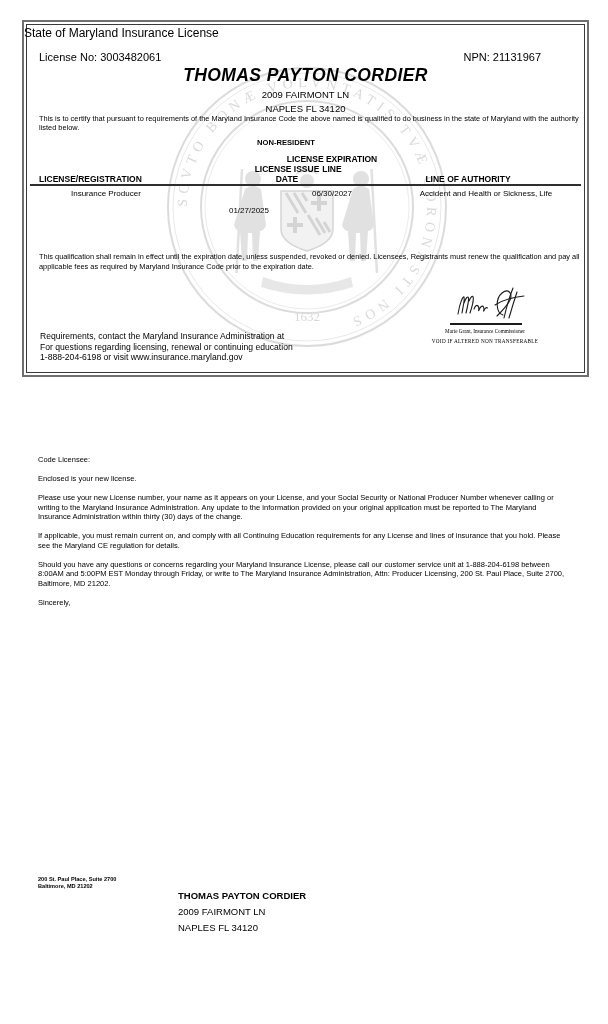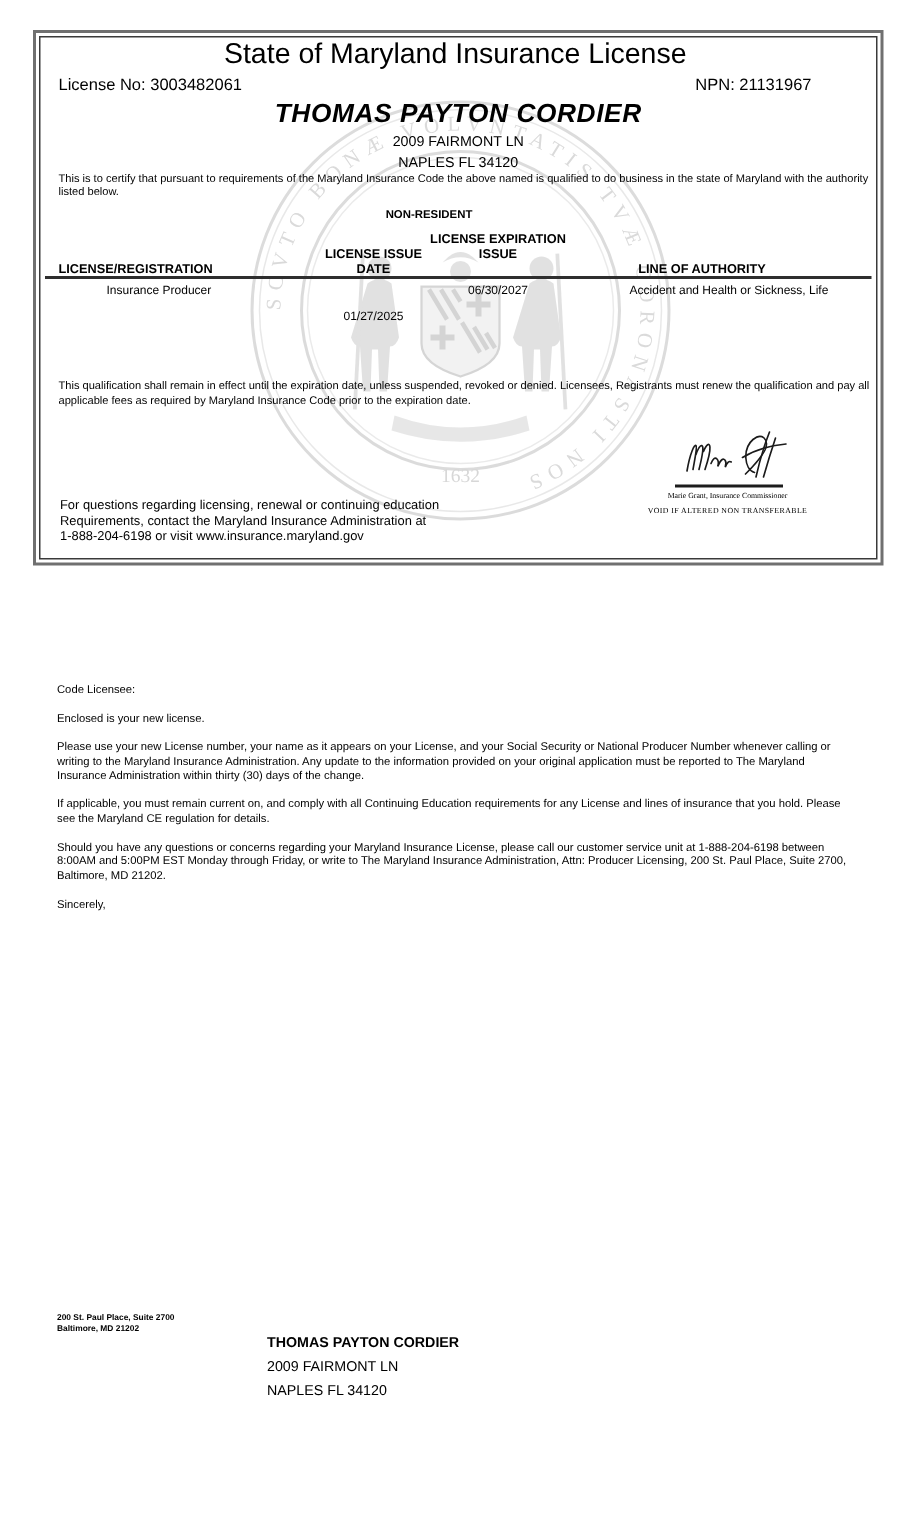--- a/index.html
+++ b/index.html
@@ -3,33 +3,33 @@
 <meta charset="utf-8">
 <style>
   html,body{margin:0;padding:0;background:#ffffff;}
   .page{position:relative;width:608px;height:1024px;background:#ffffff;overflow:hidden;
         font-family:"Liberation Sans",sans-serif;color:#000;}
   .abs{position:absolute;}
 
   
   .cert{position:absolute;left:22px;top:20px;width:563px;height:353px;border:2px solid #707070;}
   .cert-inner{position:absolute;inset:2px;border:1px solid #3a3a3a;pointer-events:none;}
-  .cert-title{top:4px;left:0;right:4px;text-align:center;font-size:19px;}
+  .cert-title{top:4px;left:0;right:4px;font-size:12px;}
   .lic-no{top:29px;left:15px;font-size:11px;}
   .npn{top:29px;right:46px;font-size:11px;}
   .holder-name{top:43px;left:0;right:0;text-align:center;font-size:17.5px;font-weight:bold;font-style:italic;letter-spacing:.4px;}
   .addr{left:0;right:0;text-align:center;font-size:9.5px;}
   .addr1{top:67px;}
   .addr2{top:81px;}
   .certify{top:92px;left:15px;width:542px;font-size:7.4px;line-height:9px;}
   .residency{top:116px;left:0;width:524px;text-align:center;font-size:7.6px;font-weight:bold;}
   .th{font-size:8.5px;font-weight:bold;line-height:10px;}
   .td{font-size:8px;line-height:9px;}
   .h1{top:152px;left:15px;}
-  .h2{top:142px;left:183px;width:84px;text-align:center;}
+  .h2{top:142px;left:183px;width:84px;text-align:center;padding-left:38px;}
   .h3{top:132px;left:261px;width:94px;text-align:center;}
   .h4{top:152px;left:334px;width:220px;text-align:center;}
   .rule{top:162px;left:6px;width:551px;height:2px;background:#2e2e2e;}
   .c1{top:167px;left:15px;padding-left:32px;}
   .c2{top:167px;left:183px;width:84px;text-align:center;margin-top:17px;}
   .c3{top:167px;left:261px;width:94px;text-align:center;}
   .c4{top:167px;left:324px;width:276px;text-align:center;}
   .qual{top:230px;left:15px;width:547px;font-size:7.4px;line-height:9.5px;}
   .contact{top:309px;left:16px;font-size:8.6px;line-height:10.5px;}
   .sig-line{left:426px;top:301px;width:72px;height:2px;background:#1c1c1c;}
@@ -104,33 +104,33 @@
     <div class="abs lic-no">License No: 3003482061</div>
     <div class="abs npn">NPN: 21131967</div>
     <div class="abs holder-name">THOMAS PAYTON CORDIER</div>
     <div class="abs addr addr1">2009 FAIRMONT LN</div>
     <div class="abs addr addr2">NAPLES FL 34120</div>
     <div class="abs certify">This is to certify that pursuant to requirements of the Maryland Insurance Code the above named is qualified to do business in the state of Maryland with the authority listed below.</div>
     <div class="abs residency">NON-RESIDENT</div>
 
     <div class="abs th h1">LICENSE/REGISTRATION</div>
     <div class="abs th h2">LICENSE ISSUE DATE</div>
-    <div class="abs th h3">LICENSE EXPIRATION ISSUE</div>
+    <div class="abs th h3">LICENSE EXPIRATION LINE</div>
     <div class="abs th h4">LINE OF AUTHORITY</div>
     <div class="abs rule"></div>
     <div class="abs td c1">Insurance Producer</div>
     <div class="abs td c2">01/27/2025</div>
     <div class="abs td c3">06/30/2027</div>
     <div class="abs td c4">Accident and Health or Sickness, Life</div>
 
     <div class="abs qual">This qualification shall remain in effect until the expiration date, unless suspended, revoked or denied.  Licensees, Registrants must renew the qualification and pay all applicable fees as required by Maryland Insurance Code prior to the expiration date.</div>
 
     <div class="abs contact">
+      <div>Requirements, contact the Maryland Insurance Administration at</div>
       <div>For questions regarding licensing, renewal or continuing education</div>
-      <div>Requirements, contact the Maryland Insurance Administration at</div>
       <div>1-888-204-6198 or visit www.insurance.maryland.gov</div>
     </div>
 
     <svg class="abs" style="left:427px;top:263px;" width="84" height="40" viewBox="0 0 84 40">
       <g fill="none" stroke="#1b1b1b" stroke-width="1.1" stroke-linecap="round">
         <path d="M7 29 C9 17 12 11 13 12 C14 13 12 22 11 28 M13 18 C15 12 17 11 17.5 13 C18 16 16 24 15 28 M18 16 C20 11 22 10 22.3 13 C22.5 16 20 25 19 28"></path>
         <path d="M23 24 q2 -5 4 -3 q1.5 1.5 .5 5 q3 -7 5 -4 q1 1.5 0 4.5 q2 -5 4 -3.5"></path>
         <path d="M52 30 C45 28 44 14 51 8 C57 3 62 8 59 15 C56 21 50 27 46 31"></path>
         <path d="M62 3 C58 13 55 24 53 33"></path>
         <path d="M44 20 C52 15 63 12 73 11"></path>

